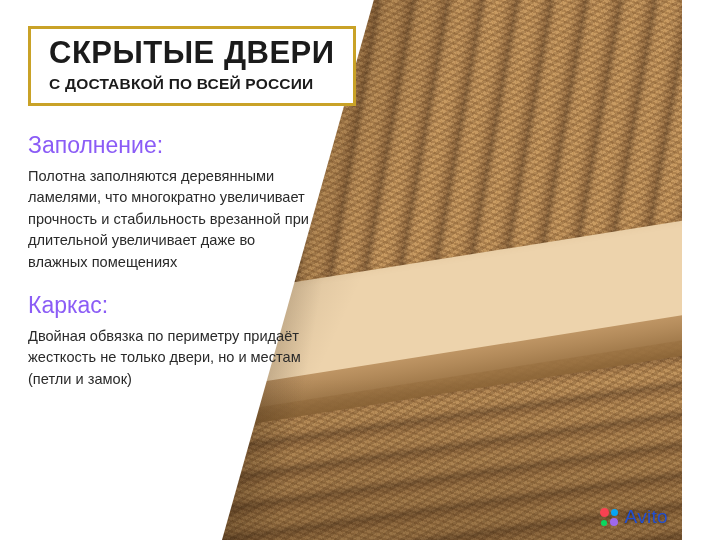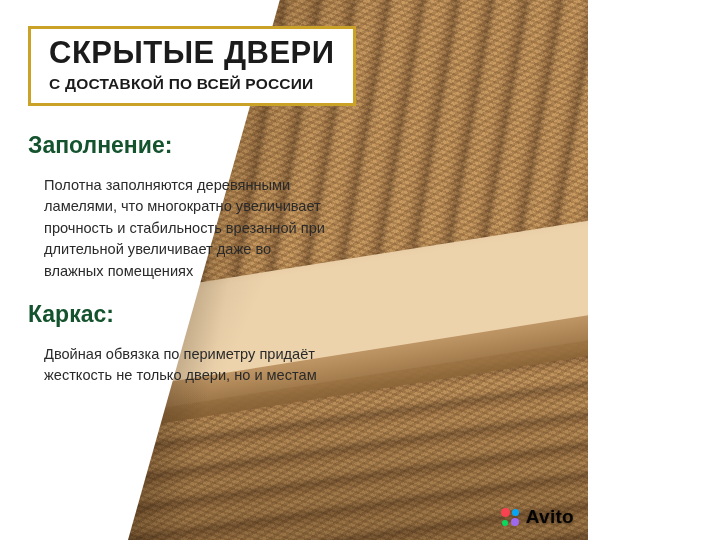--- a/index.html
+++ b/index.html
@@ -8,21 +8,21 @@
   }
   body {
     width: 720px;
     height: 540px;
     overflow: hidden;
     font-family: "Liberation Sans", sans-serif;
     background: #ffffff;
   }
   .banner {
     position: relative;
-    width: 588px;
+    width: 682px;
     height: 540px;
     background: #ffffff;
     overflow: hidden;
   }
 
   
   .photo {
     position: absolute;
     top: 0;
     right: 0;
@@ -158,32 +158,32 @@
     color: #1b1b1b;
     letter-spacing: .2px;
     white-space: nowrap;
   }
   .section {
     margin-top: 26px;
     max-width: 340px;
   }
   .section-title {
     font-size: 23px;
-    font-weight: bold;
-    color: #14532d;
+    font-weight: normal;
+    color: #8b5cf6;
     margin: 0 0 7px 0;
   }
   .section-title.second {
     margin-top: 16px;
   }
   .section-body {
     font-size: 14.6px;
     line-height: 1.48;
     color: #2a2a2a;
-    margin: 16px;
+    margin: 0;
   }
   .section-body span {
     display: block;
   }
   .block2 {
     margin-top: 18px;
   }
 
   
   .watermark {
@@ -199,22 +199,22 @@
   .wm-logo {
     width: 19px; height: 19px;
     position: relative;
   }
   .wm-logo .c1 { position:absolute; width:9px; height:9px; border-radius:50%; background:#ff4053; left:0; top:0;}
   .wm-logo .c2 { position:absolute; width:7px; height:7px; border-radius:50%; background:#0af; left:11px; top:1px;}
   .wm-logo .c3 { position:absolute; width:6px; height:6px; border-radius:50%; background:#04e061; left:1px; top:12px;}
   .wm-logo .c4 { position:absolute; width:8px; height:8px; border-radius:50%; background:#a169f7; left:10px; top:10px;}
   .wm-text {
     font-size: 19px;
-    font-weight: bold;
-    color: #000000;
+    font-weight: normal;
+    color: #1d4ed8;
     text-shadow: 0 1px 3px rgba(0,0,0,.5);
     letter-spacing: .3px;
   }
 </style>
 </head>
 <body>
 
 <div class="banner">
 
   <div class="photo">
@@ -247,20 +247,21 @@
         <span>длительной увеличивает даже во</span>
         <span>влажных помещениях</span>
       </p>
     </div>
 
     <div class="section block2">
       <h2 class="section-title second">Каркас:</h2>
       <p class="section-body">
         <span>Двойная обвязка по периметру придаёт</span>
         <span>жесткость не только двери, но и местам</span>
+        <span>(петли и замок)</span>
       </p>
     </div>
 
   </div>
 
   <div class="watermark">
     <div class="wm-logo">
       <div class="c1"></div>
         <div class="c2"></div>
         <div class="c3"></div>

